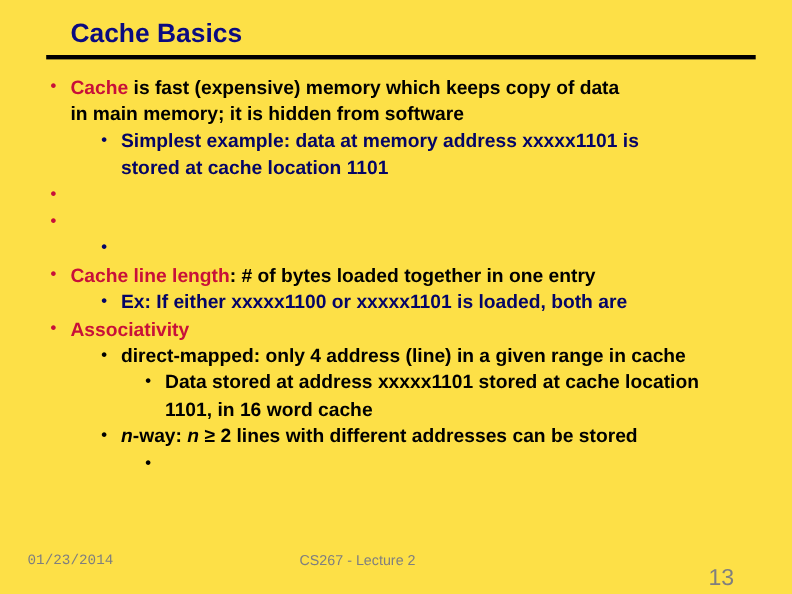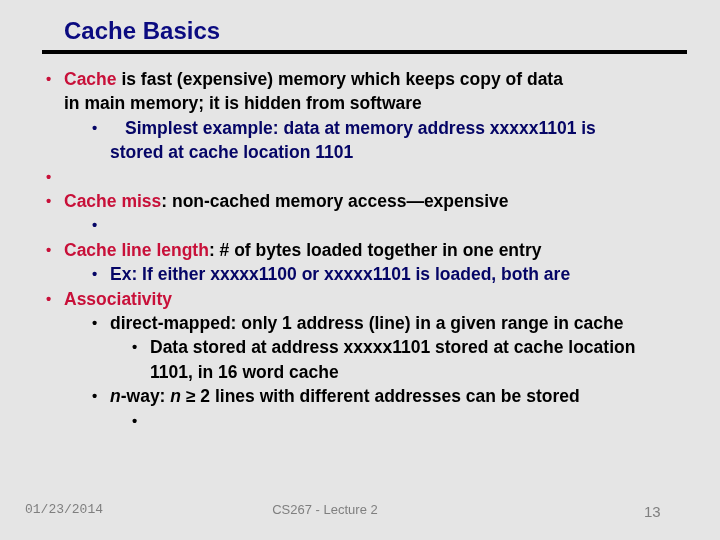--- a/index.html
+++ b/index.html
@@ -4,21 +4,21 @@
 <style>
   html, body {
     margin: 0; padding: 0;
     width: 720px; height: 540px;
     background: #ffffff;
     overflow: hidden;
   }
   .slide {
     position: relative;
     width: 720px; height: 540px;
-    background: #e5e5e5;
+    background: #fde047;
     font-family: "Liberation Sans", sans-serif;
     font-weight: bold;
   }
   .title {
     position: absolute;
     left: 64px; top: 17px;
     font-size: 24px;
     font-weight: bold;
     letter-spacing: 0px;
   }
@@ -52,67 +52,66 @@
   .level-3 { padding-left: 132px; }
   .footer {
     position: absolute;
     left: 0; top: 498px;
     width: 720px;
     font-weight: normal;
     font-size: 13px;
   }
   .footer-date   { position: absolute; left: 25px;  top: 4px; font-family: Liberation Mono, monospace; }
   .footer-course { position: absolute; left: 0; width: 650px; top: 4px; text-align: center; }
-  .page-number   { position: absolute; left: 644px; top: 5px;  font-size: 15px; }
+  .page-number   { position: absolute; left: 644px; top: 16px;  font-size: 21px; }
 </style>
 </head>
 <body>
 
 <div class="slide">
 
   <div class="title" style="color: rgb(11, 11, 128);">Cache Basics</div>
 
   <div class="rule" style="background: rgb(0, 0, 0);"></div>
 
   <div class="content">
       <div class="bullet-row level-1">
         <span class="dot" style="color: rgb(200, 16, 57);">•</span>
         <span class="txt"><span style="color: rgb(200, 16, 57);">Cache</span><span style="color: rgb(0, 0, 0);"> is fast (expensive) memory which keeps copy of data
 in main memory; it is hidden from software</span></span>
       </div>
       <div class="bullet-row level-2">
         <span class="dot" style="color: rgb(5, 5, 102);">•</span>
-        <span class="txt"><span style="color: rgb(5, 5, 102); margin-left: 15px;">Simplest example: data at memory address xxxxx1101 is
+        <span class="txt"><span style="color: rgb(5, 5, 102);">Simplest example: data at memory address xxxxx1101 is
 stored at cache location 1101</span></span>
       </div>
       <div class="bullet-row level-1">
         <span class="dot" style="color: rgb(200, 16, 57);">•</span>
       </div>
       <div class="bullet-row level-1">
         <span class="dot" style="color: rgb(200, 16, 57);">•</span>
-        <span class="txt"><span style="color: rgb(200, 16, 57);">Cache miss</span><span style="color: rgb(0, 0, 0);">: non-cached memory access—expensive</span></span>
       </div>
       <div class="bullet-row level-2">
         <span class="dot" style="color: rgb(5, 5, 102);">•</span>
       </div>
       <div class="bullet-row level-1">
         <span class="dot" style="color: rgb(200, 16, 57);">•</span>
         <span class="txt"><span style="color: rgb(200, 16, 57);">Cache line length</span><span style="color: rgb(0, 0, 0);">: # of bytes loaded together in one entry</span></span>
       </div>
       <div class="bullet-row level-2">
         <span class="dot" style="color: rgb(5, 5, 102);">•</span>
         <span class="txt"><span style="color: rgb(5, 5, 102);">Ex: If either xxxxx1100 or xxxxx1101 is loaded, both are</span></span>
       </div>
       <div class="bullet-row level-1">
         <span class="dot" style="color: rgb(200, 16, 57);">•</span>
         <span class="txt"><span style="color: rgb(200, 16, 57);">Associativity</span></span>
       </div>
       <div class="bullet-row level-2">
         <span class="dot" style="color: rgb(0, 0, 0);">•</span>
-        <span class="txt"><span style="color: rgb(0, 0, 0);">direct-mapped: only 1 address (line) in a given range in cache</span></span>
+        <span class="txt"><span style="color: rgb(0, 0, 0);">direct-mapped: only 4 address (line) in a given range in cache</span></span>
       </div>
       <div class="bullet-row level-3">
         <span class="dot" style="color: rgb(0, 0, 0);">•</span>
         <span class="txt"><span style="color: rgb(0, 0, 0);">Data stored at address xxxxx1101 stored at cache location
 1101, in 16 word cache</span></span>
       </div>
       <div class="bullet-row level-2">
         <span class="dot" style="color: rgb(0, 0, 0);">•</span>
         <span class="txt"><span style="color: rgb(0, 0, 0); font-style: italic;">n</span><span style="color: rgb(0, 0, 0);">-way: </span><span style="color: rgb(0, 0, 0); font-style: italic;">n</span><span style="color: rgb(0, 0, 0); margin-top: 28px;"> ≥ 2 lines with different addresses can be stored</span></span>
       </div>

